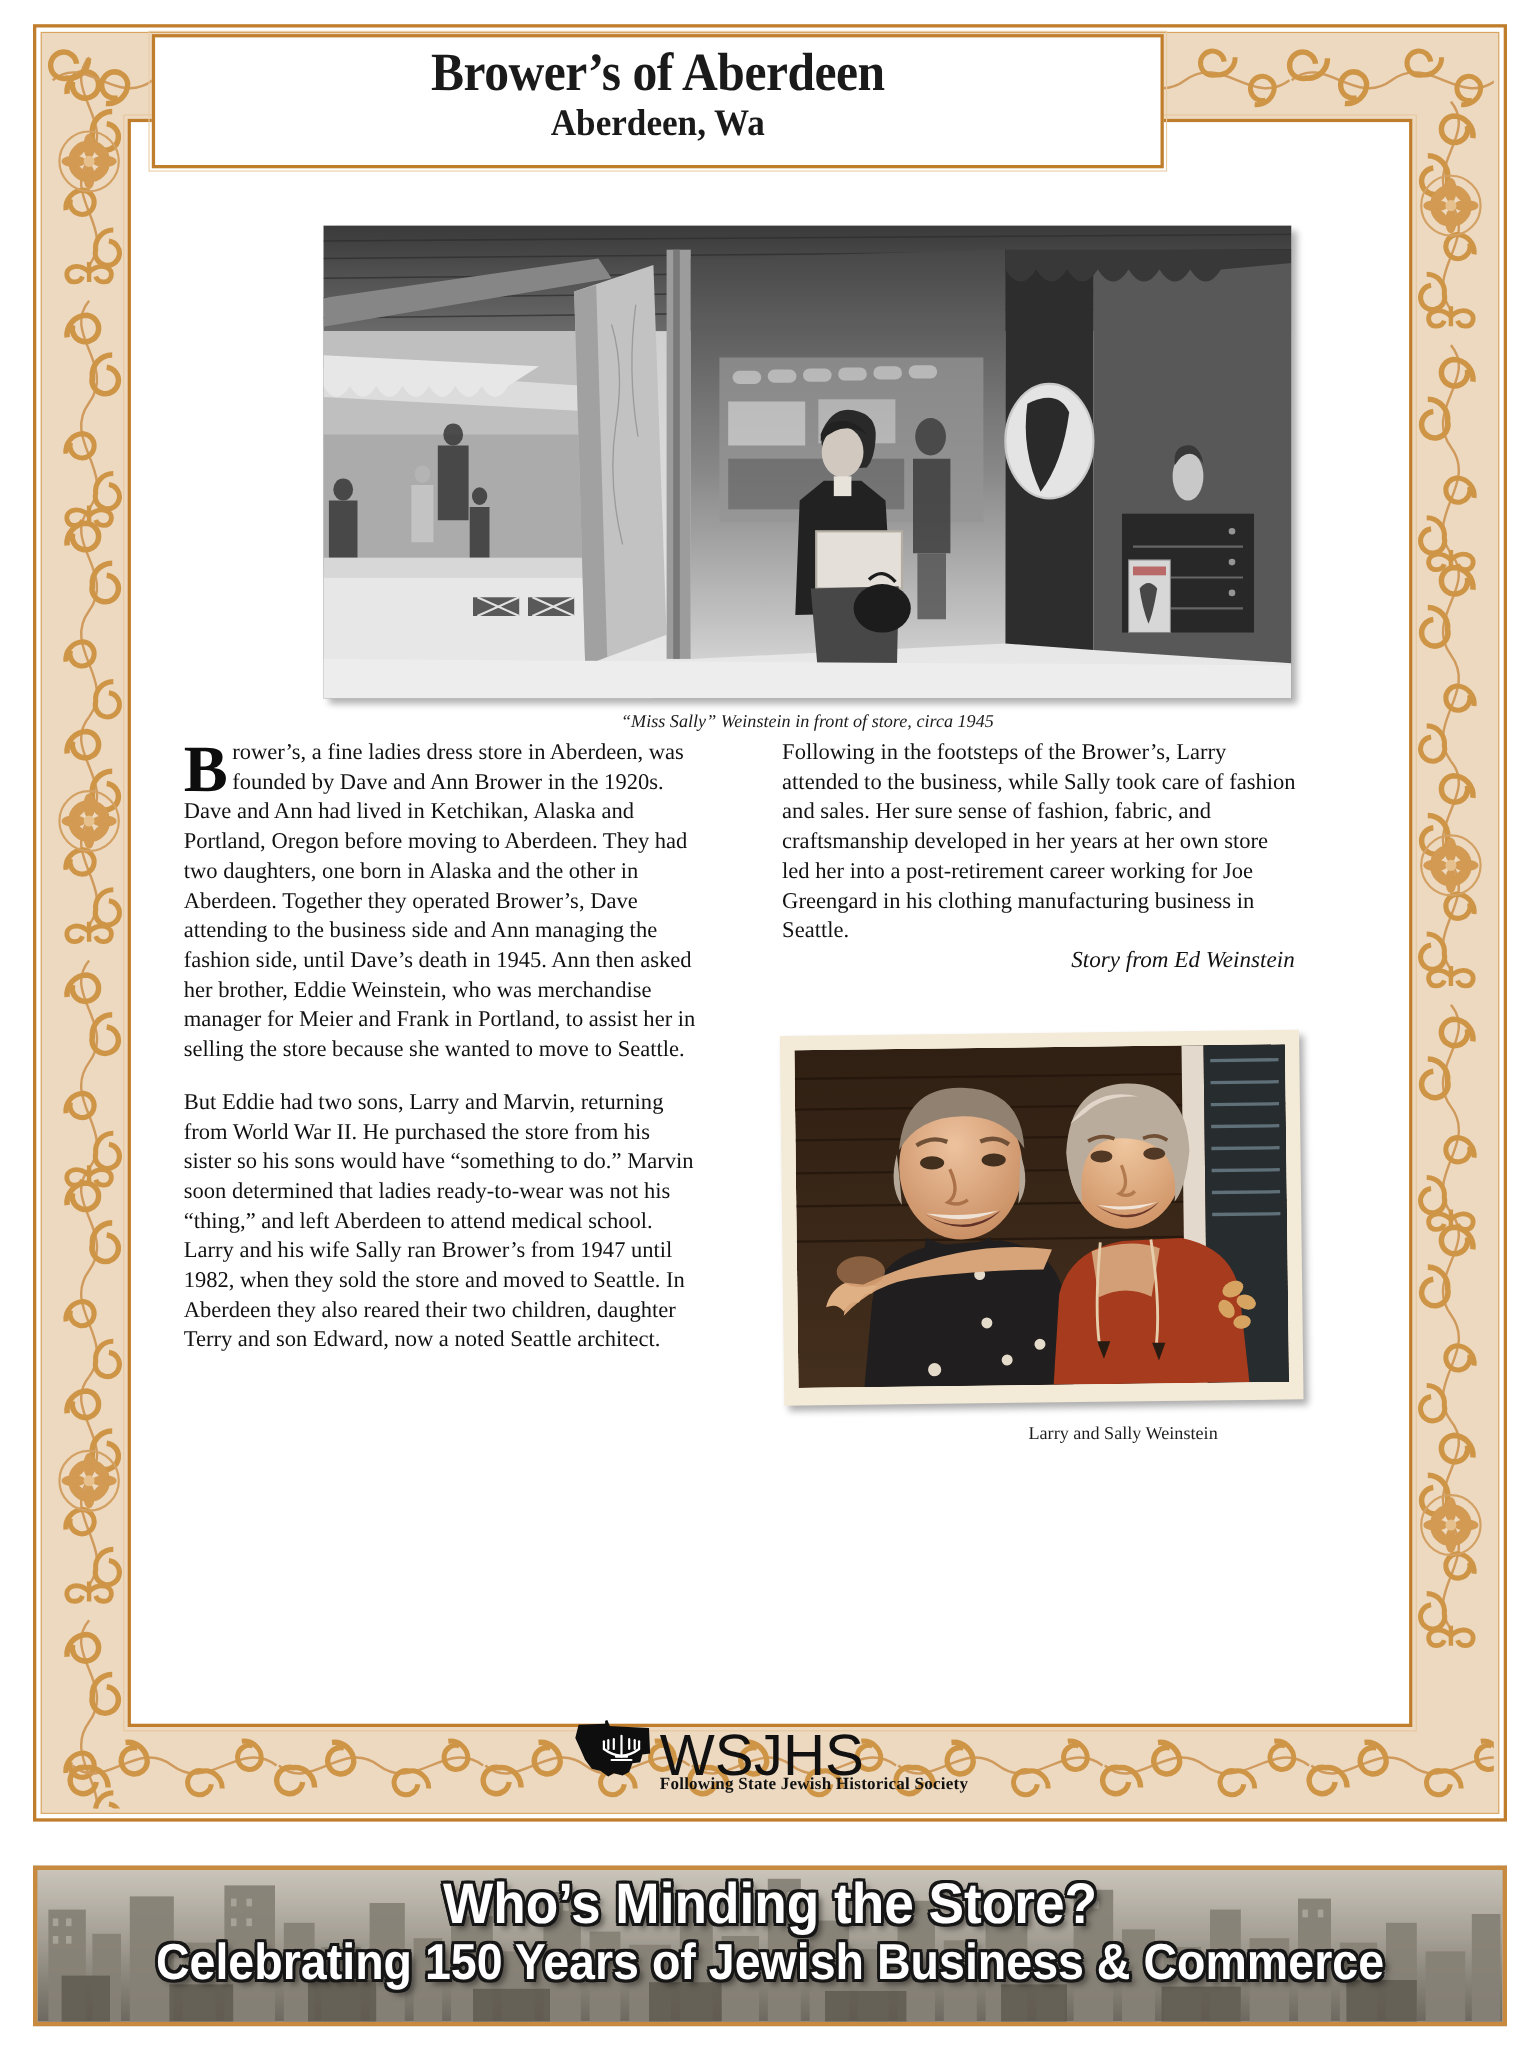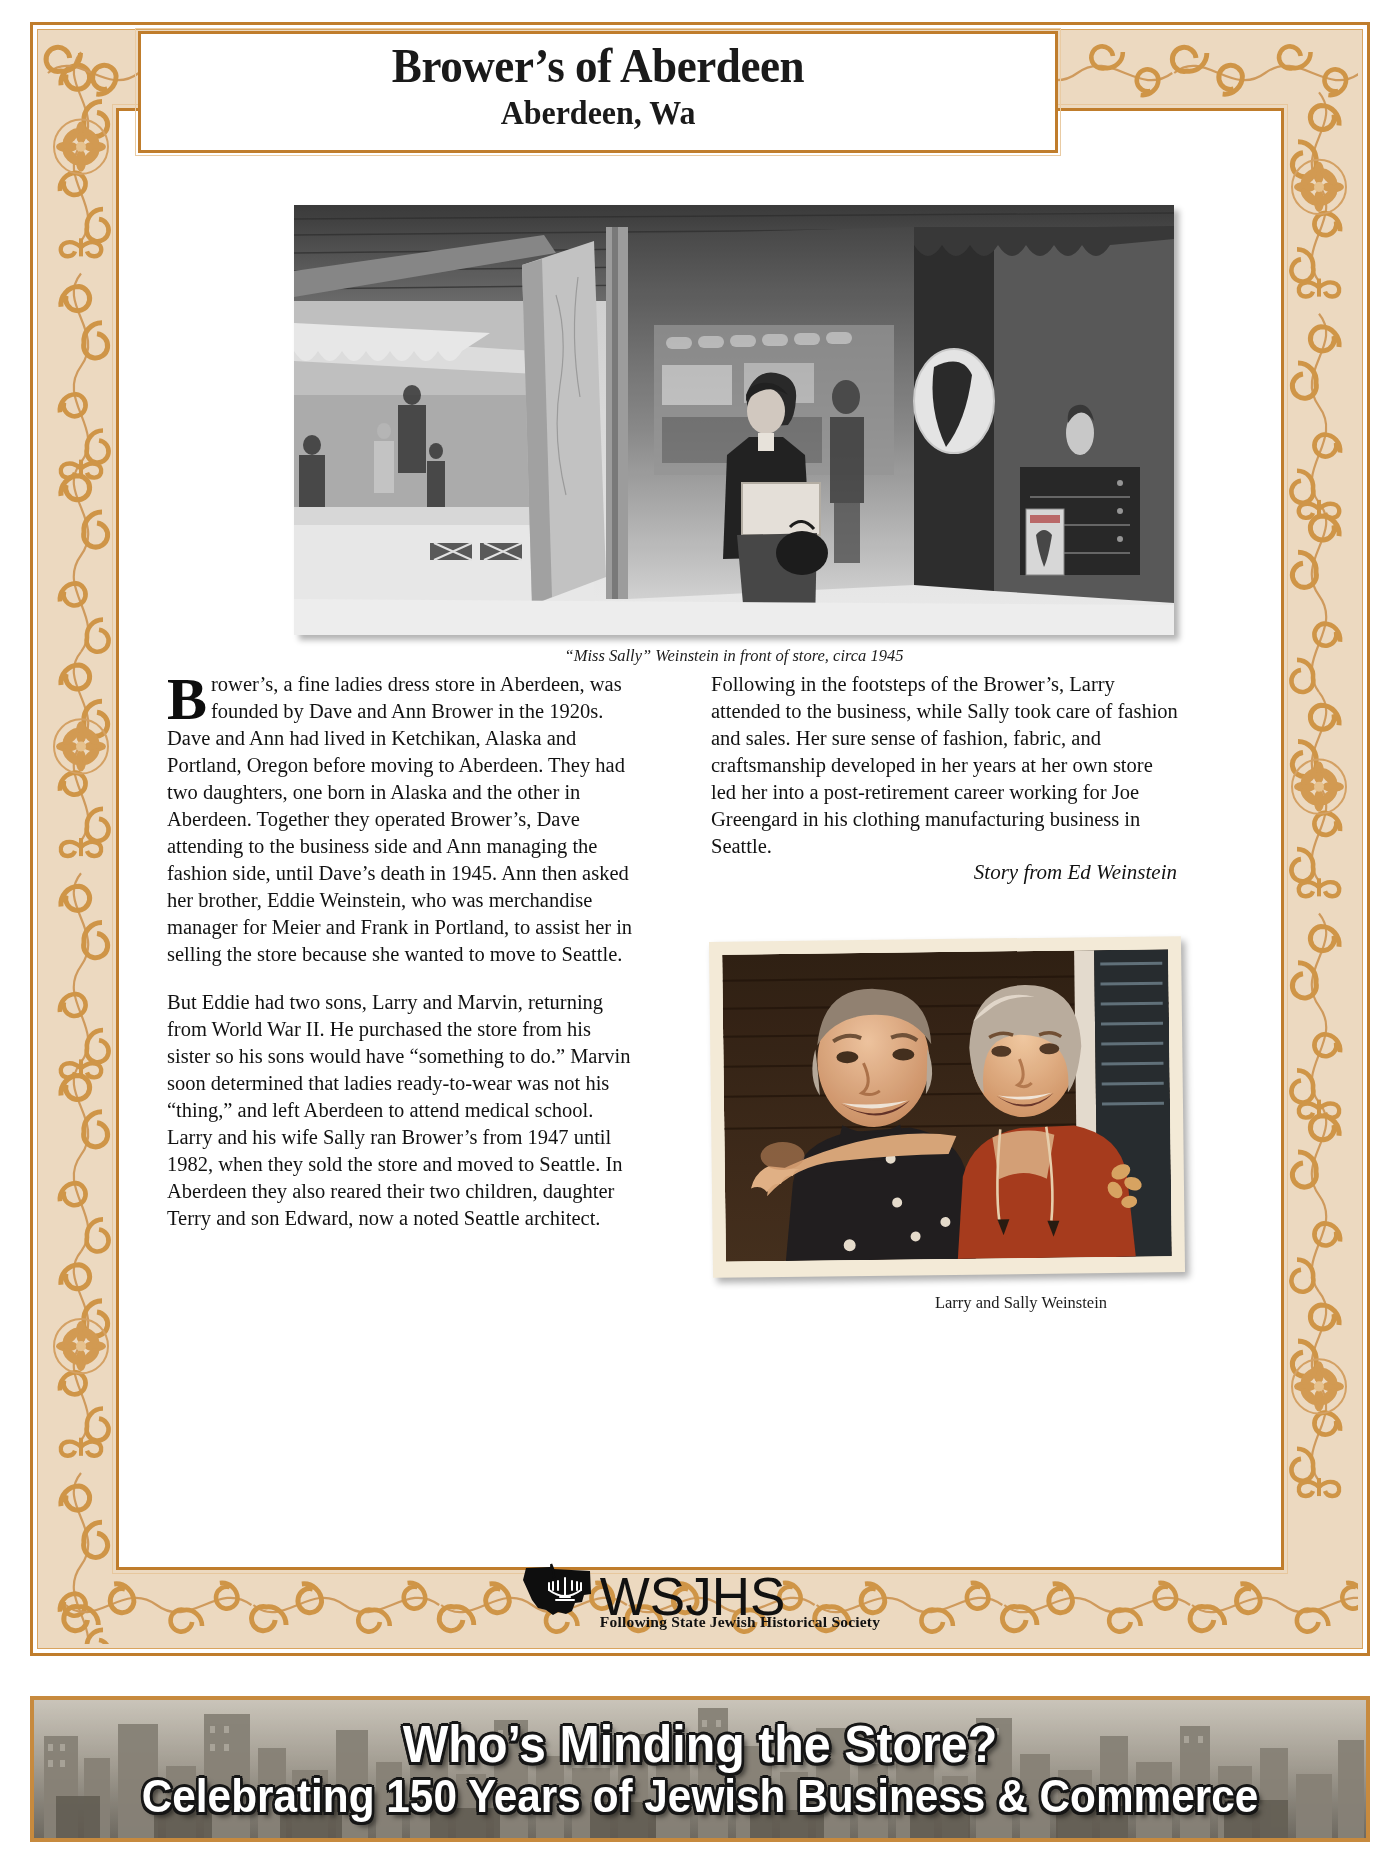--- a/index.html
+++ b/index.html
@@ -248,21 +248,21 @@
     border: 4px solid #c78a3e;
     background: #b9b2a8;
     overflow: hidden;
   }
   .banner-bg { position:absolute; inset:0; }
   .banner-bg svg { display:block; width:100%; height:100%; }
   .banner-text {
     position: relative;
     z-index: 2;
     text-align: center;
-    padding-top: 17px;
+    padding-top: 4px;
   }
   .banner-line1 {
     font-family: "Liberation Sans", sans-serif;
     font-weight: bold;
     font-size: 52px;
     color: #ffffff;
     line-height: 1.04;
     transform: scaleX(0.93);
     text-shadow:
       -2.5px -2.5px 0 #161616, 2.5px -2.5px 0 #161616,

